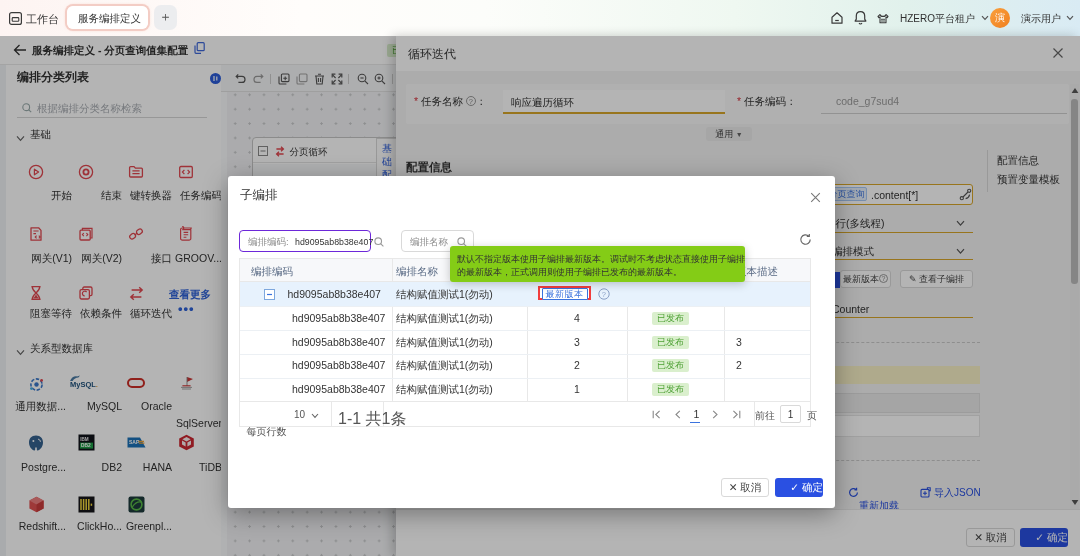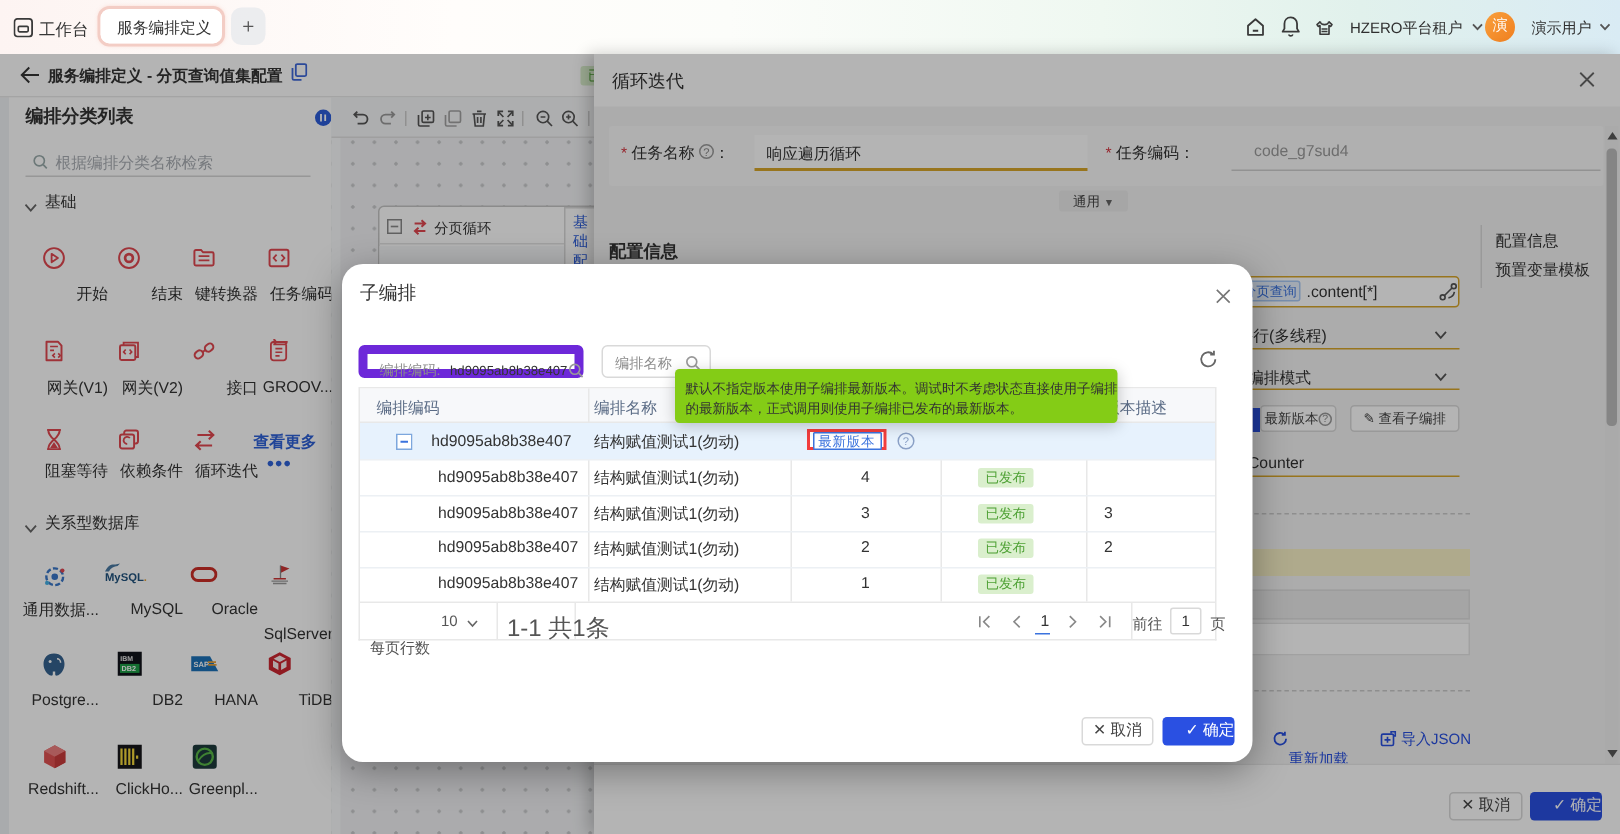--- a/index.html
+++ b/index.html
@@ -23,21 +23,21 @@
 #cgrid{position:absolute;left:0;top:27px;right:0;bottom:0;
 background-image:radial-gradient(circle,#c9cacc 1px,rgba(0,0,0,0) 1.2px);background-size:14.4px 14.4px;background-position:7px 10px}
 #mask{position:absolute;left:0;top:0;width:1080px;height:520px;background:rgba(0,0,0,0.295);z-index:50}
 
 #drawer{position:absolute;left:396px;top:0;width:684px;height:520px;background:#f4f4f4;box-shadow:-4px 0 10px rgba(0,0,0,.2)}
 #dhead{position:absolute;left:0;top:0;width:684px;height:35px;background:#fff}
 #dfoot{position:absolute;left:0;bottom:0;width:684px;height:47px;background:#fff;border-top:1px solid #e8e8e8}
 .btnw{position:absolute;height:19px;background:#fff;border:1px solid #d9d9d9;border-radius:3px;font-size:10.5px;color:#444;text-align:center;line-height:17px}
 .btnb{position:absolute;height:19px;background:#2a50e2;border-radius:3px;font-size:10.5px;color:#fff;text-align:right;line-height:19px}
 
-#modal{position:absolute;left:228px;top:176px;width:607px;height:332px;background:#fff;border-radius:14px;
+#modal{position:absolute;left:228px;top:176px;width:607px;height:332px;background:#fff;border-radius:3px;
 box-shadow:0 6px 24px rgba(0,0,0,.35);z-index:60}
 #tooltip{position:absolute;left:450px;top:246px;width:295px;height:36px;background:#84cc16;border-radius:3px;
 box-shadow:0 2px 10px rgba(0,0,0,.22);z-index:70;font-size:9px;color:#333;padding:7px 0 0 7px;line-height:13.2px}
 .thead{color:#5a6b85}
 .lbl{position:absolute;font-size:10.5px;color:#333;width:60px;text-align:right}
 .tico{position:absolute;top:8px}
 .vline{position:absolute;top:0;bottom:0;width:1px;background:#e8e8e8}
 .tag-g{position:absolute;background:#daefcd;color:#4ea135;font-size:9px;line-height:13px;border-radius:2px;padding:0 5px}
 </style>
 </head>
@@ -376,21 +376,21 @@
       <div class="btnb" style="left:624px;top:18px;width:48px">✓ 确定</div>
     </div>
   </div>
   <div id="mask"></div>
 </div>
 <div id="modal">
   <div class="tx" style="left:12px;top:11px;font-size:12.5px;color:#333">子编排</div>
   <svg class="ab" style="left:582px;top:16px" width="11" height="11" viewBox="0 0 11 11">
       <path d="M1.2 1.2 L9.8 9.8 M9.8 1.2 L1.2 9.8" stroke="#777" stroke-width="1.1"></path>
     </svg>
-  <div class="ab" style="left:11px;top:54px;width:150px;height:22px;border:6px solid #6d28d9;border-radius:4px;background:#fff">
+  <div class="ab" style="left:11px;top:54px;width:132px;height:22px;border:1px solid #6d28d9;border-radius:4px;background:#fff">
     <div class="tx" style="left:8px;top:5px;font-size:9.5px;color:#8c8c8c">编排编码:</div>
     <div class="tx" style="left:55px;top:5.5px;font-size:8.8px;color:#333">hd9095ab8b38e407</div>
     <svg class="ab" style="left:134px;top:6px" width="10" height="10" viewBox="0 0 10 10">
         <circle cx="4.2" cy="4.2" r="3.3" fill="none" stroke="#999" stroke-width="1.1"></circle>
         <path d="M6.8 6.8 L9.4 9.4" stroke="#999" stroke-width="1.1"></path>
       </svg>
   </div>
   <div class="ab" style="left:173px;top:54px;width:73px;height:22px;border:1px solid #d9d9d9;border-radius:4px;background:#fff">
     <div class="tx" style="left:8px;top:5px;font-size:9.5px;color:#8c8c8c">编排名称</div>
     <svg class="ab" style="left:55px;top:6px" width="10" height="10" viewBox="0 0 10 10">

